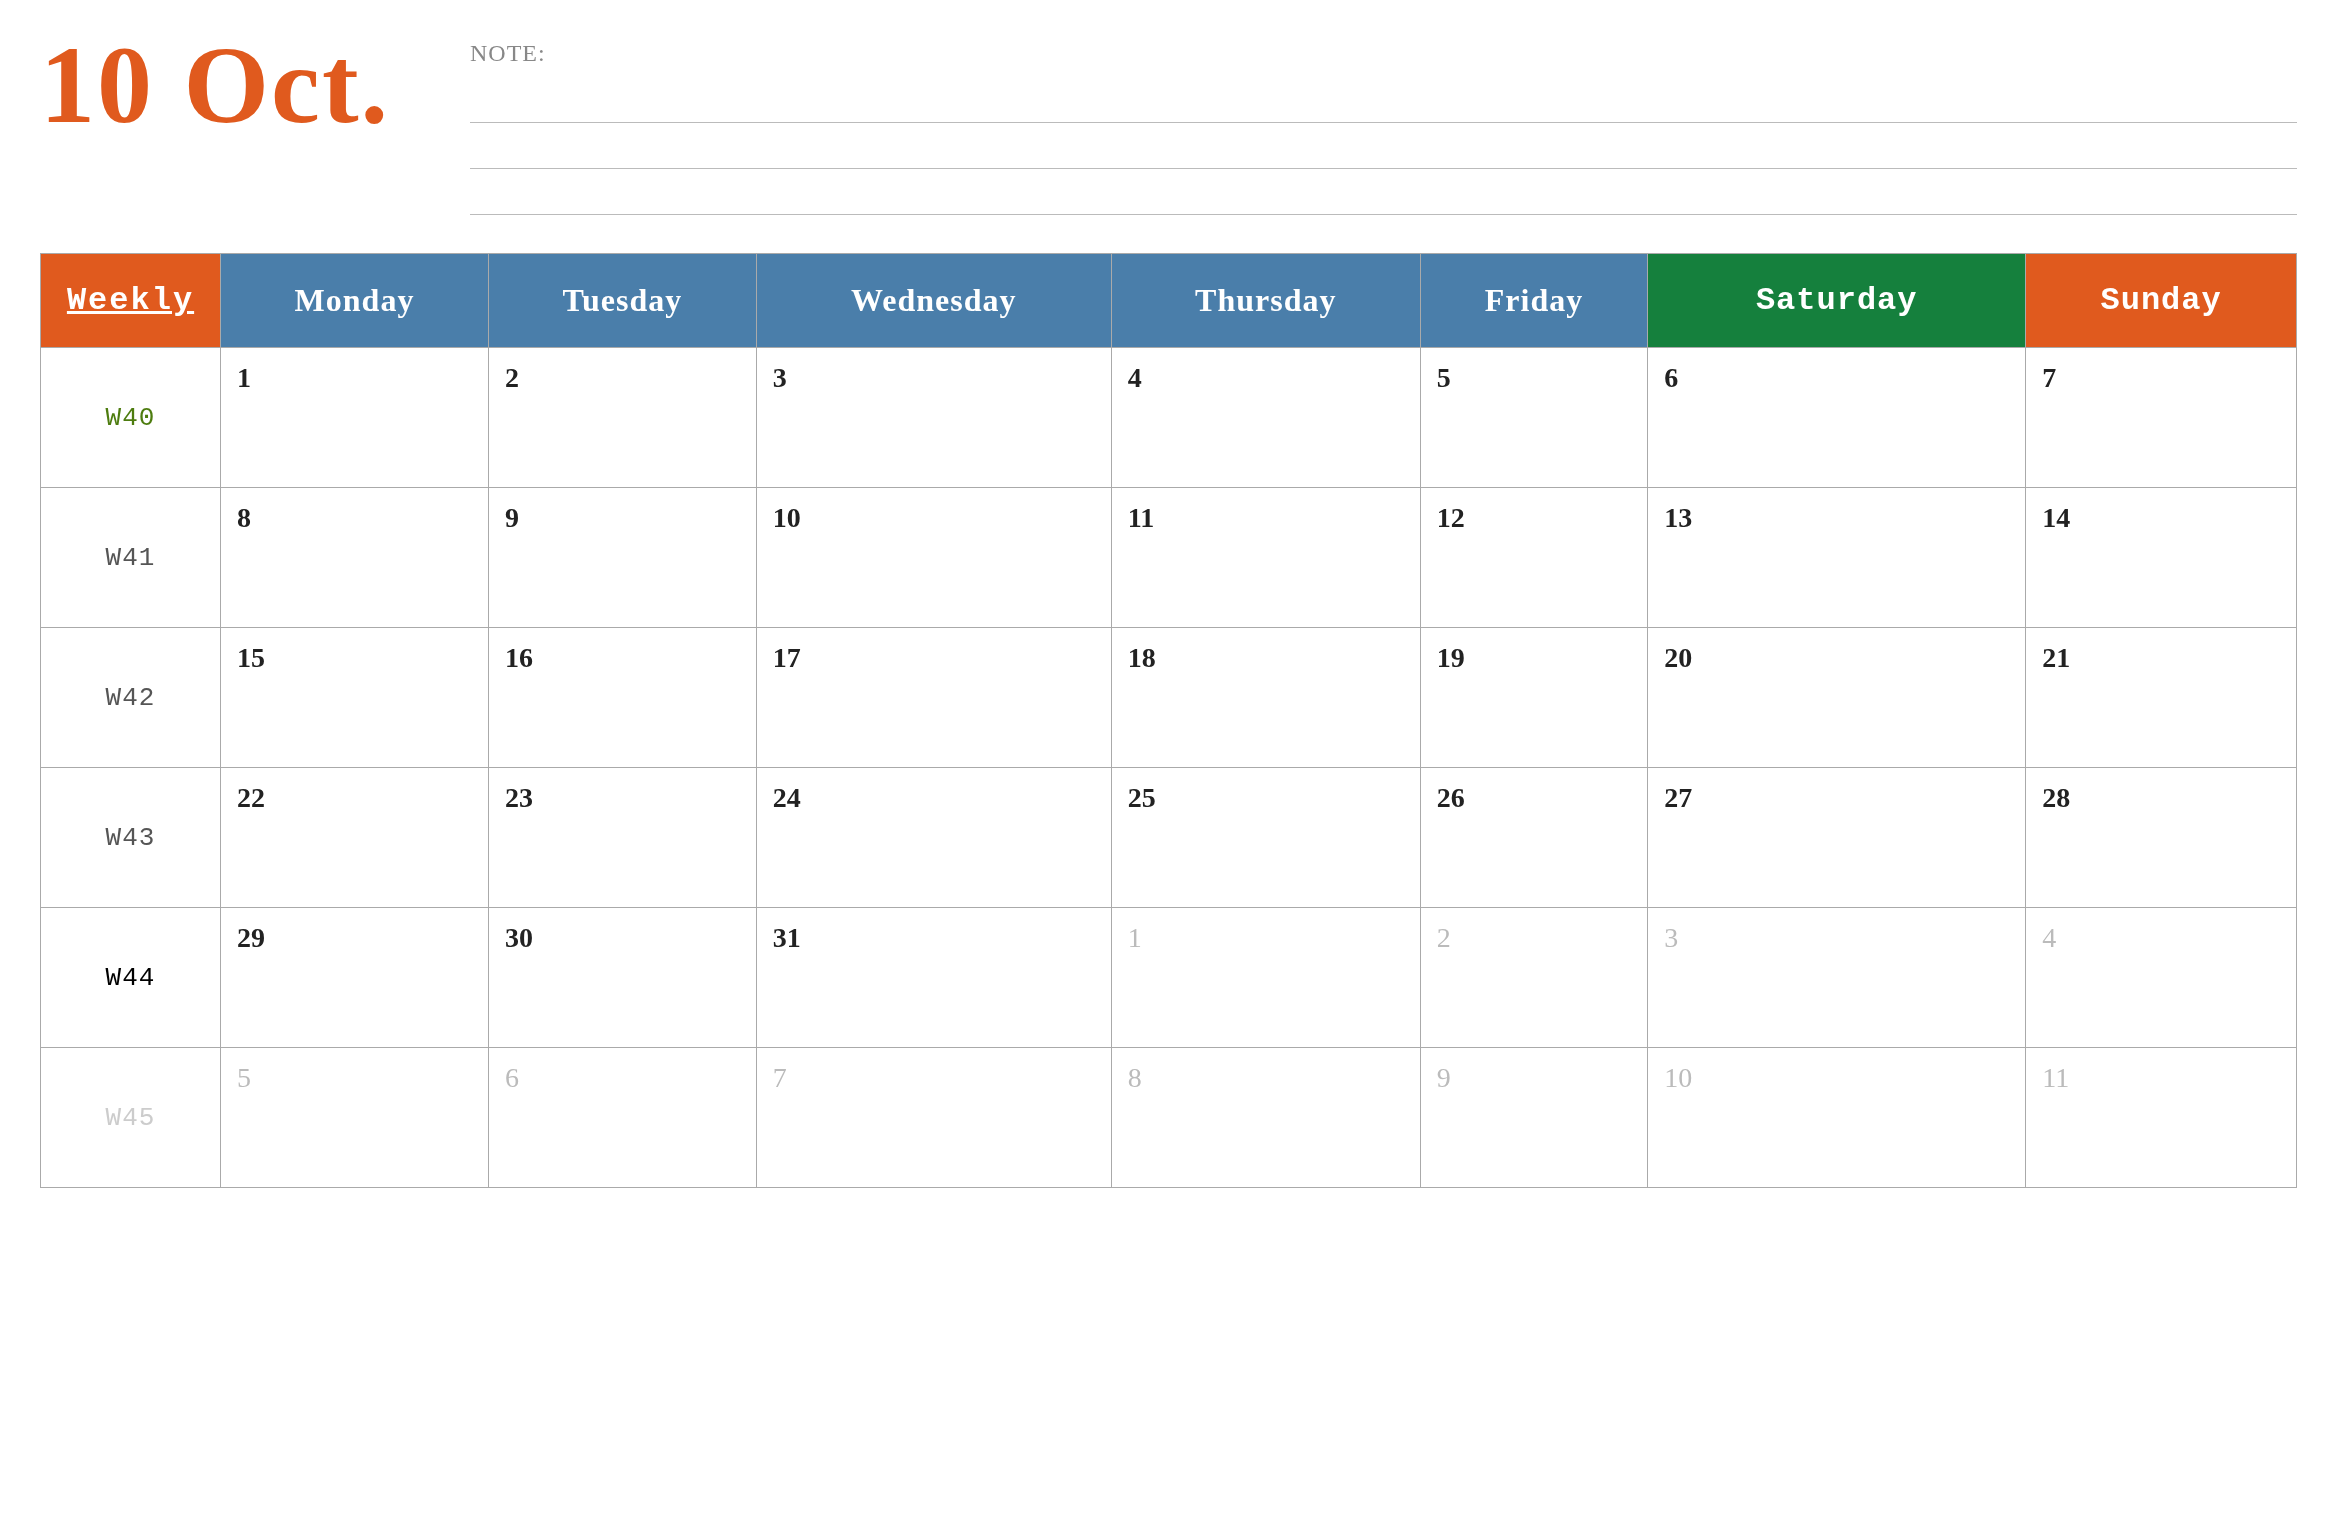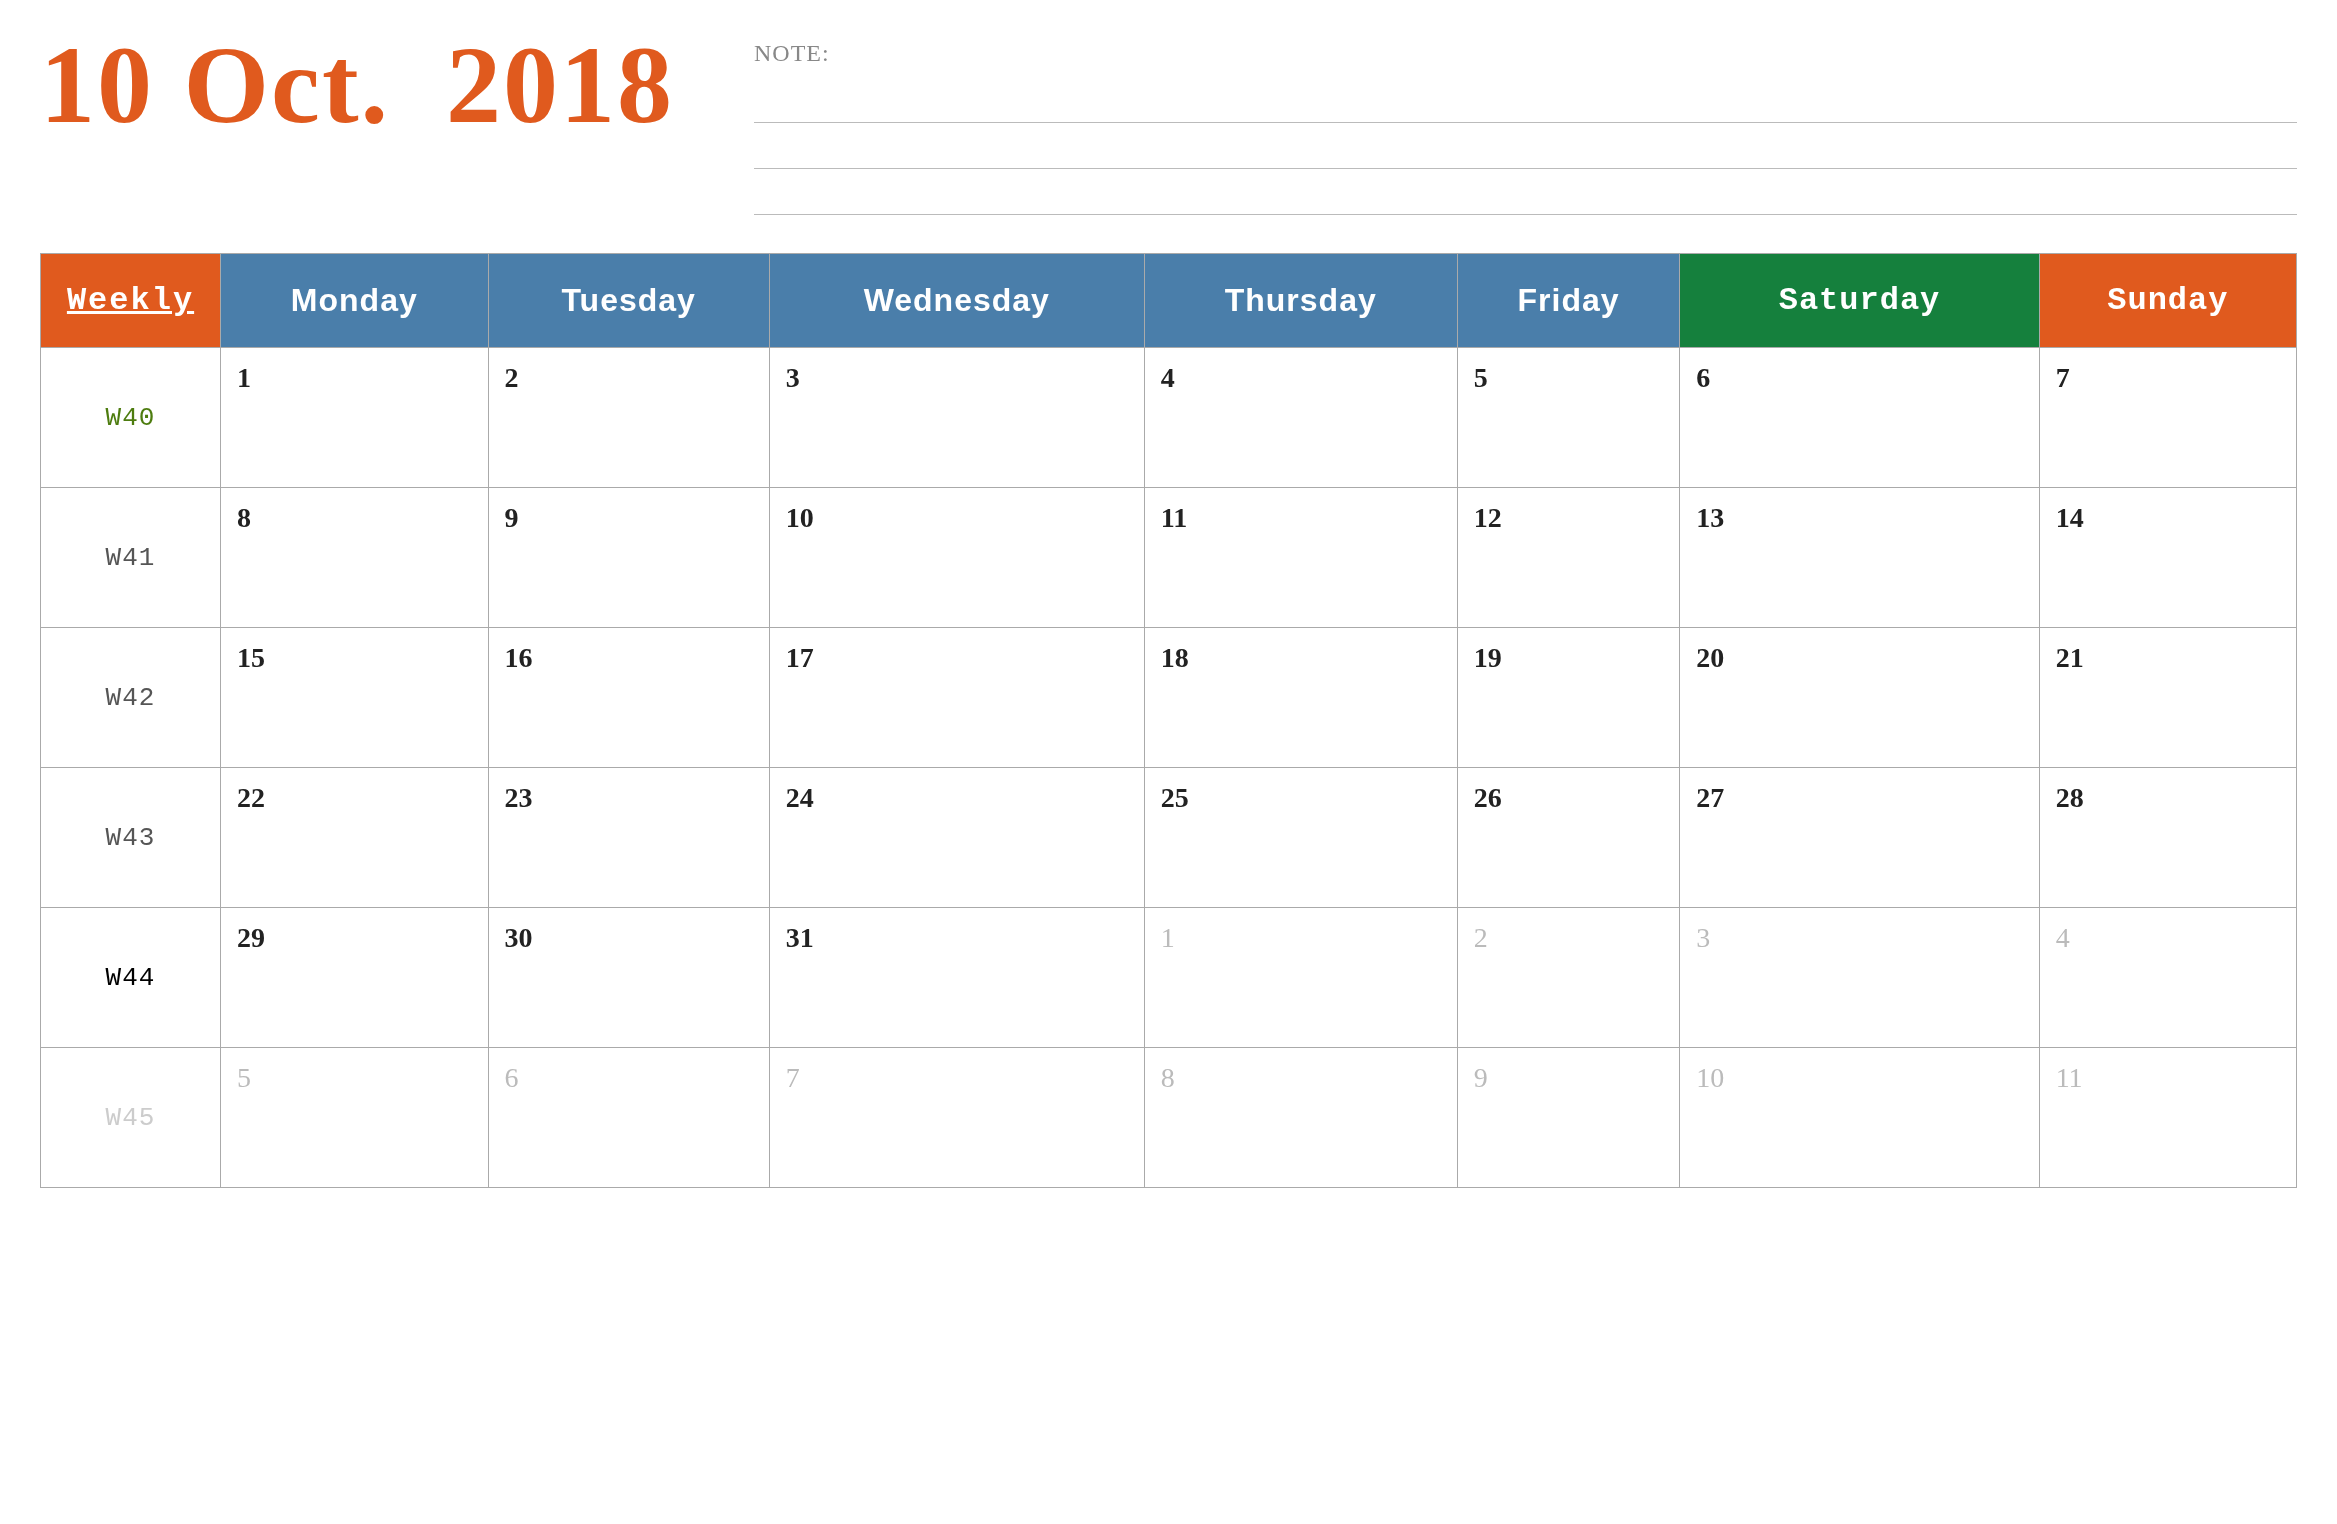--- a/index.html
+++ b/index.html
@@ -69,21 +69,21 @@
       letter-spacing: 2px;
       width: 180px;
       text-decoration: underline;
     }
     .th-weekday {
       background-color: #4a7eaa;
       color: #fff;
       font-size: 32px;
       text-align: center;
       padding: 28px 10px;
-      font-family: Liberation Sans, sans-serif;
+      font-family: Liberation Serif, serif;
       letter-spacing: 1px;
     }
     .th-saturday {
       background-color: #15803d;
       color: #fff;
       font-size: 32px;
       text-align: center;
       padding: 28px 18px;
       font-family: 'Courier New', monospace;
       letter-spacing: 1px;
@@ -120,21 +120,20 @@
       color: #bbb;
       font-weight: normal;
     }
   </style>
 </head>
 <body>
 
 <div class="header">
   <div class="header-date">
     <span class="header-day">10 Oct.</span>
-    <span class="header-year">2018</span>
   </div>
   <div class="header-note">
     <div class="note-label">NOTE:</div>
     <div class="note-line"></div>
     <div class="note-line"></div>
     <div class="note-line"></div>
   </div>
 </div>
 
 <table class="calendar-table">

